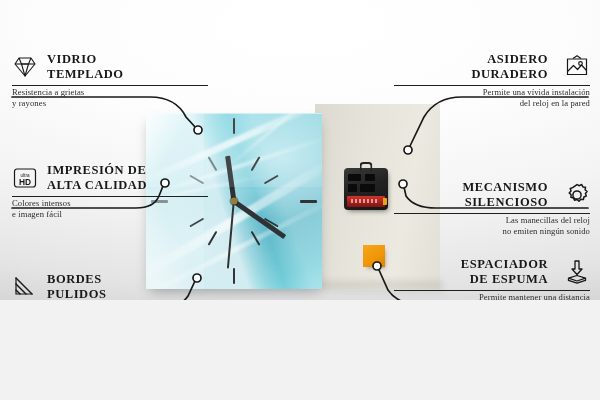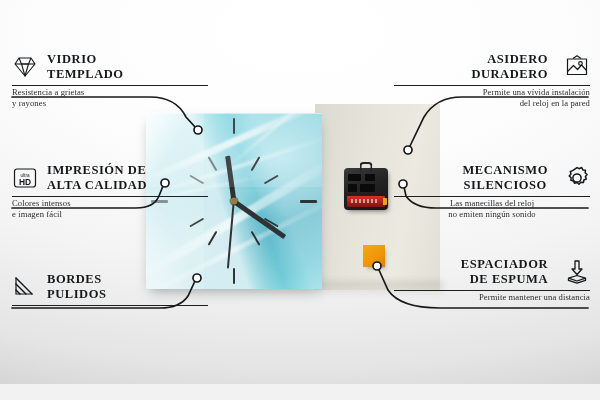--- a/index.html
+++ b/index.html
@@ -6,21 +6,21 @@
   html, body { width: 600px; height: 400px; overflow: hidden; }
   body {
     font-family: "Liberation Serif", "DejaVu Serif", serif;
     background: #f2f2f2;
     position: relative;
   }
 
   #stage {
     position: absolute;
     left: 0; top: 0;
-    width: 600px; height: 384px;
+    width: 600px; height: 300px;
     overflow: hidden;
     background:
       radial-gradient(ellipse 150% 120% at 50% 8%, #ffffff 0%, #fdfdfd 28%, #f4f4f4 52%, #e4e4e4 74%, #c9c9c9 92%, #b6b6b6 100%);
     padding-left: 12px;
   }
 
   
   #photo {
     position: absolute;
     left: 130px; top: 95px;
@@ -301,21 +301,21 @@
         <div class="f-title"><span>ASIDERO</span><br><span>DURADERO</span></div>
       </div>
     </div>
     <div class="f-rule"></div>
     <div class="f-desc">
       <span>Permite una vívida instalación</span><br>
       <span>del reloj en la pared</span>
     </div>
   </div>
 
-  <div class="feature right" style="top:163px;text-align:center;">
+  <div class="feature right" style="top:180px;">
     <div class="f-head">
       <span class="f-icon">
         <svg viewBox="0 0 26 26">
             <g fill="none" stroke="#16181a" stroke-width="1.5" stroke-linejoin="round">
           <path d="M13 2.6 l2.4 1.1 2.3-1.2 1.2 2.4 2.6 .3 -.4 2.6 2 1.7 -1.7 2 .9 2.5 -2.4 1 -.5 2.6 -2.6-.3 -1.8 1.9 -2-1.7 -2.5 .8 -1-2.4 -2.6-.6 .2-2.6 -1.9-1.8 1.8-1.9 -.7-2.5 2.4-.9Z"></path>
           <circle cx="13" cy="13" r="4.1"></circle>
         </g>
           </svg>
       </span>
       <div>

